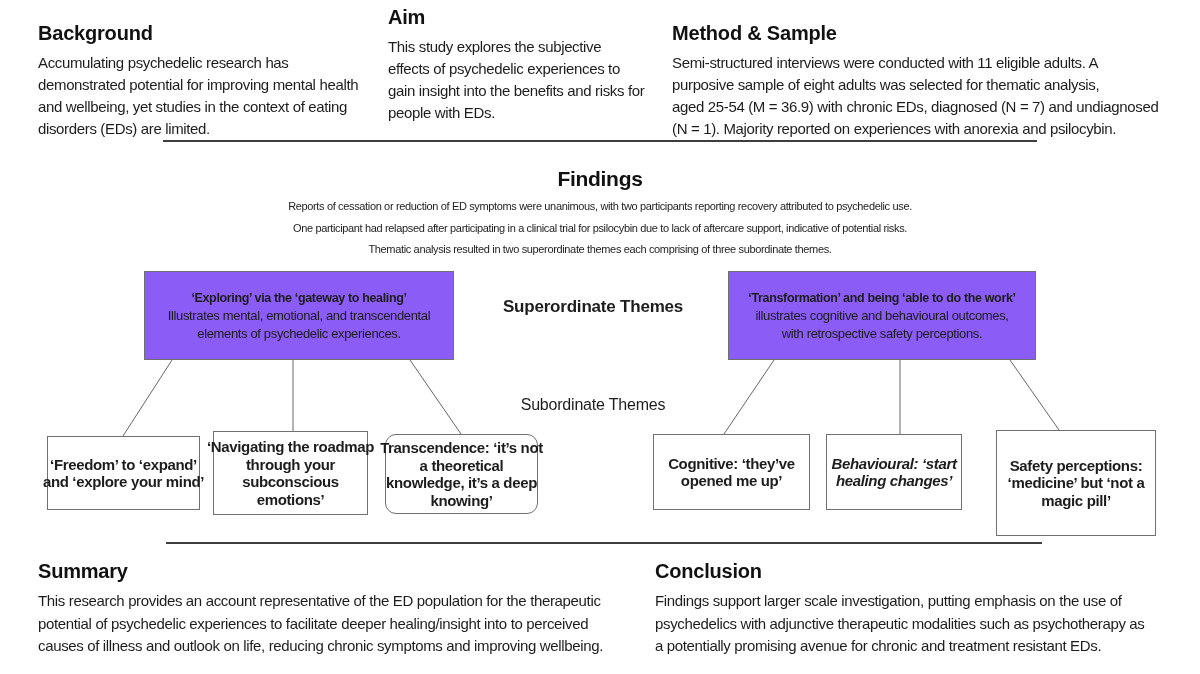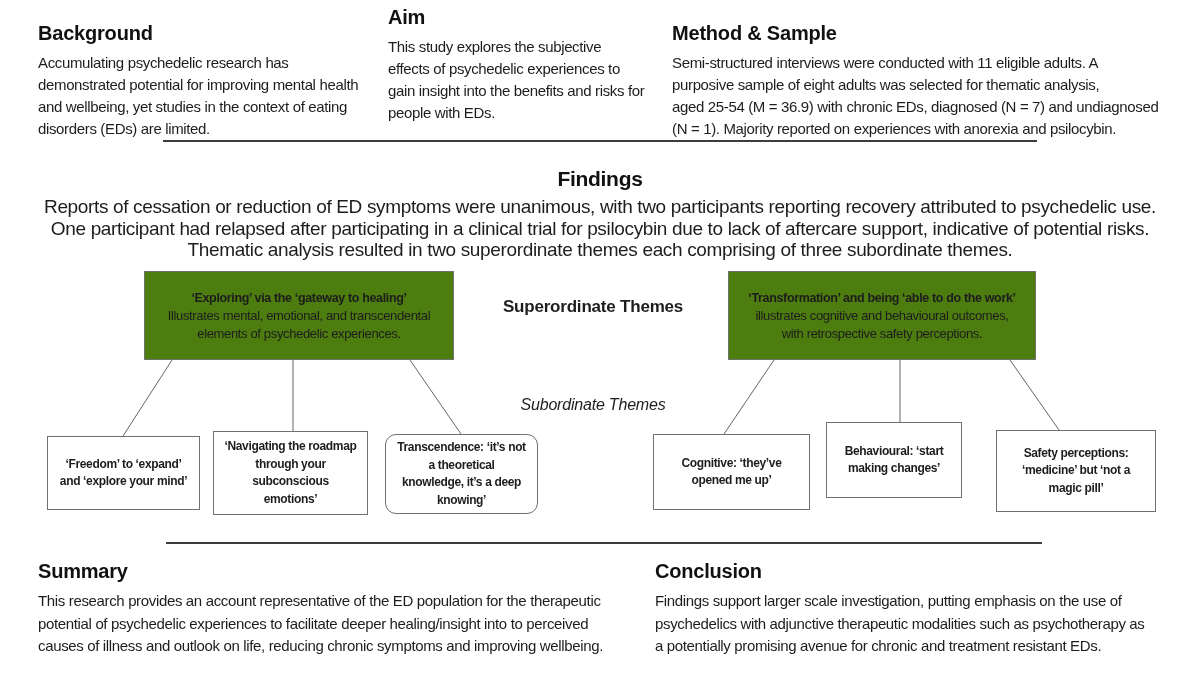--- a/index.html
+++ b/index.html
@@ -27,51 +27,51 @@
 
   .findings-block {
     position: absolute;
     left: 0; top: 167px; width: 1200px;
     text-align: center;
   }
   .findings-title {
     font-size: 21px; font-weight: bold; color: #111111;
     letter-spacing: -0.3px; margin-bottom: 5px;
   }
-  .findings-lines { font-size: 19px; line-height: 21.5px; letter-spacing: -0.35px; text-align: center; }
+  .findings-lines { font-size: 11px; line-height: 21.5px; letter-spacing: -0.35px; text-align: center; }
   .findings-lines div { white-space: nowrap; }
 
   .diagram-label { position: absolute; text-align: center; }
   .label-super { left: 443px; top: 297px; width: 300px; font-size: 17px; font-weight: bold; letter-spacing: -0.2px; }
-  .label-sub   { left: 443px; top: 396px; width: 300px; font-size: 16px; letter-spacing: -0.2px; font-style: italic; }
+  .label-sub   { left: 443px; top: 396px; width: 300px; font-size: 16px; letter-spacing: -0.2px; }
 
   .theme-box {
     position: absolute;
     border: 1px solid #707070;
-    background: #4d7c0f;
+    background: #8b5cf6;
     display: flex; flex-direction: column;
     align-items: center; justify-content: center;
     text-align: center;
     box-sizing: border-box;
     padding: 4px 6px;
   }
   .theme-title { font-size: 12.5px; font-weight: bold; line-height: 18px; letter-spacing: -0.35px; white-space: nowrap; }
   .theme-desc { font-size: 13px; line-height: 18px; letter-spacing: -0.35px; }
   .theme-desc div { white-space: nowrap; }
 
   .sub-box {
     position: absolute;
     border: 1px solid #707070;
     background: #ffffff;
     display: flex; align-items: center; justify-content: center;
     text-align: center;
     box-sizing: border-box;
     padding: 2px;
   }
-  .sub-lines { font-size: 12px; font-weight: bold; line-height: 17.5px; letter-spacing: -0.35px; }
+  .sub-lines { font-size: 15px; font-weight: bold; line-height: 17.5px; letter-spacing: -0.35px; }
   .sub-lines div { white-space: nowrap; }
 
   .connectors { position: absolute; left: 0; top: 0; width: 1200px; height: 674px; pointer-events: none; }
 </style>
 </head>
 <body>
 
 <div class="canvas">
 
   <div class="section" style="left:38px; top:22px; width:345px;">
@@ -165,27 +165,27 @@
         <div>knowing’</div>
       </div>
   </div>
 
   <div class="sub-box" style="left:653px; top:434px; width:157px; height:76px;">
     <div class="sub-lines">
         <div>Cognitive: ‘they’ve</div>
         <div>opened me up’</div>
       </div>
   </div>
-  <div class="sub-box" style="left:826px; top:422px; width:136px; height:76px;">
+  <div class="sub-box" style="left:826px; top:434px; width:136px; height:76px;font-style:italic;">
     <div class="sub-lines">
         <div>Behavioural: ‘start</div>
-        <div>making changes’</div>
-      </div>
-  </div>
-  <div class="sub-box" style="left:996px; top:430px; width:160px; height:82px;">
+        <div>healing changes’</div>
+      </div>
+  </div>
+  <div class="sub-box" style="left:996px; top:430px; width:160px; height:106px;">
     <div class="sub-lines">
         <div>Safety perceptions:</div>
         <div>‘medicine’ but ‘not a</div>
         <div>magic pill’</div>
       </div>
   </div>
 
   <div class="divider" style="left:166px; top:542px; width:876px;"></div>
 
   <div class="section" style="left:655px; top:560px; width:530px;">

